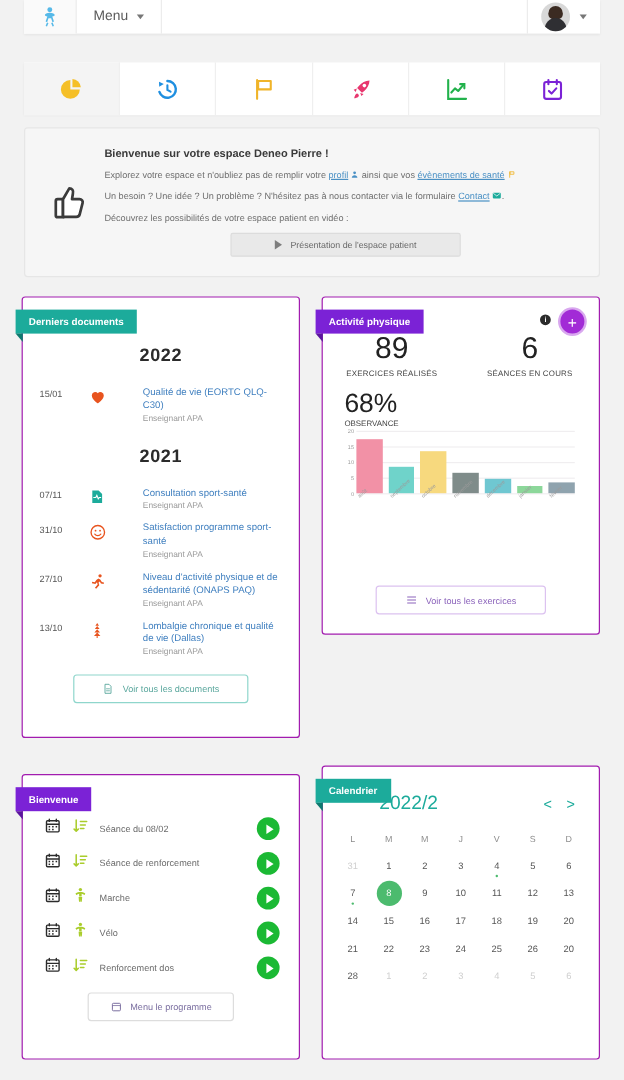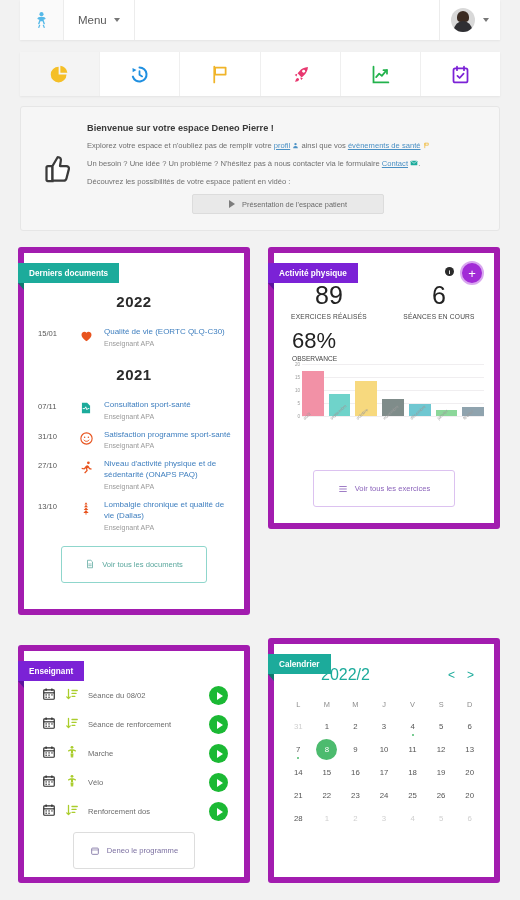--- a/index.html
+++ b/index.html
@@ -6,21 +6,21 @@
   html, body {
     width: 520px; height: 900px;
     background: #f2f2f2;
     font-family: "Liberation Sans", sans-serif;
     overflow: hidden;
   }
   body { position: relative; }
 
   
   .topbar {
-    position: absolute; left: 20px; top: 0; width: 480px; height: 40px;
+    position: absolute; left: 20px; top: 0; width: 480px; height: 28px;
     background: #ffffff; display: flex; align-items: stretch;
     box-shadow: 0 1px 2px rgba(0,0,0,.06);
     text-align: center;
   }
   .brand-cell {
     width: 44px; background: #fafafa; border-right: 1px solid #ececec;
     display: flex; align-items: center; justify-content: center;
   }
   .menu-cell {
     display: flex; align-items: center; gap: 7px;
@@ -68,21 +68,21 @@
   .wline { font-size: 7.6px; color: #6f6f6f; line-height: 1.45; margin-bottom: 7px; }
   .wlink { color: #4a90c4; }
   .wbtn {
     margin: 4px auto 0; display: flex; align-items: center; justify-content: center; gap: 7px;
     width: 192px; height: 20px; background: #e9e9e9; border: 1px solid #dcdcdc;
     border-radius: 2px; font-size: 7.4px; color: #6a6a6a; cursor: pointer;
   }
   .play-tri { width:0;height:0;border-left:6px solid #7d7d7d;border-top:4px solid transparent;border-bottom:4px solid transparent; }
 
   
-  .card { position: absolute; background: #fff; border: 6px solid #a21caf; border-radius: 3px; }
+  .card { position: absolute; background: #fff; border: 1px solid #a21caf; border-radius: 3px; }
   .ribbon {
     position: absolute; left: -6px; top: 10px; height: 20px;
     display: flex; align-items: center; padding: 0 11px;
     color: #fff; font-size: 8.2px; font-weight: bold; z-index: 5;
   }
   .ribbon::after {
     content: ""; position: absolute; left: 0; bottom: -7px;
     border-left: 6px solid transparent; border-top: 7px solid rgba(0,0,0,.45);
   }
   .ribbon.teal { background: #1cab9b; }
@@ -91,26 +91,26 @@
   .ribbon.purple::after { border-top-color: #5b159e; }
 
   
   #doc-card { left: 18px; top: 247px; width: 232px; height: 368px; }
   .year-row { display: flex; align-items: center; gap: 8px; margin: 6px 14px 4px 14px; flex-direction: column; }
   .year-row .ln { flex: 1; height: 1px; background: #e9e9e9; }
   .year-txt { font-size: 15px; font-weight: bold; color: #2b2b2b; letter-spacing: .5px; }
   .doc-row { display: flex; padding: 5px 12px 5px 14px; gap: 6px; }
   .doc-date { width: 30px; flex: none; font-size: 7.6px; color: #555; padding-top: 2px; }
   .doc-ico { width: 24px; flex: none; display: flex; justify-content: center; padding-top: 1px; }
-  .doc-meta { flex: 1; }
+  .doc-meta { flex: 1; margin-left: 20px; }
   .doc-title { font-size: 8px; color: #3f7fbf; line-height: 1.35; }
   .doc-sub { font-size: 7px; color: #9a9a9a; margin-top: 2px; }
   .ghost-btn {
     display: flex; align-items: center; justify-content: center; gap: 7px;
-    height: 37px; border-radius: 3px; font-size: 7.6px; cursor: pointer;
+    height: 24px; border-radius: 3px; font-size: 7.6px; cursor: pointer;
   }
   .ghost-teal { border: 1px solid #8fd6cc; color: #5aa79d; width: 146px; margin: 10px auto 0; }
   .ghost-purple { border: 1px solid #dcc2f0; color: #8b63bb; width: 142px; margin: 0 auto; }
   .ghost-grey { border: 1px solid #dddddd; color: #7b6fa0; width: 122px; margin: 6px auto 0; }
 
   
   #act-card { left: 268px; top: 247px; width: 232px; height: 282px; }
   .act-top { display: flex; padding: 30px 0 0 0; }
   .kpi { flex: 1; text-align: center; }
   .kpi-num { font-size: 25px; color: #222; font-weight: 400; line-height: 1; }
@@ -427,21 +427,21 @@
     <div class="ghost-btn ghost-purple">
       <svg width="10" height="10" viewBox="0 0 24 24">
           <path d="M4 6h16M4 12h16M4 18h16" stroke="#8b63bb" stroke-width="2" stroke-linecap="round"></path>
         </svg>
       <span>Voir tous les exercices</span>
     </div>
   </div>
 </div>
 
 <div class="card" id="prog-card">
-  <div class="ribbon purple">Enseignant</div>
+  <div class="ribbon purple">Bienvenue</div>
   <div style="padding-top:30px" id="prog-rows">
       <div class="prog-row">
         <span><svg width="14" height="14" viewBox="0 0 24 24">
             <rect x="3" y="5" width="18" height="16" rx="1.5" stroke="#2b2b2b" stroke-width="2" fill="none"></rect>
             <path d="M3 10h18" stroke="#2b2b2b" stroke-width="2"></path>
             <path d="M7 3v3M17 3v3" stroke="#2b2b2b" stroke-width="2" stroke-linecap="round"></path>
             <g fill="#2b2b2b">
               <rect x="6" y="12.5" width="2.2" height="2.2"></rect>
               <rect x="11" y="12.5" width="2.2" height="2.2"></rect>
               <rect x="16" y="12.5" width="2.2" height="2.2"></rect>
@@ -537,21 +537,21 @@
           </svg></span>
         <span class="prog-name">Renforcement dos</span>
         <span class="play-circle"></span>
       </div>
     </div>
   <div class="ghost-btn ghost-grey">
     <svg width="10" height="10" viewBox="0 0 24 24">
         <rect x="4" y="5" width="16" height="15" rx="2" stroke="#7b6fa0" stroke-width="2" fill="none"></rect>
         <path d="M4 9.5h16" stroke="#7b6fa0" stroke-width="1.6"></path>
       </svg>
-    <span>Deneo le programme</span>
+    <span>Menu le programme</span>
   </div>
 </div>
 
 <div class="card" id="cal-card">
   <div class="ribbon teal">Calendrier</div>
   <div class="cal-head">
     <div class="cal-title">2022/2</div>
     <div class="cal-nav">&lt;</div>
     <div class="cal-nav">&gt;</div>
   </div>

